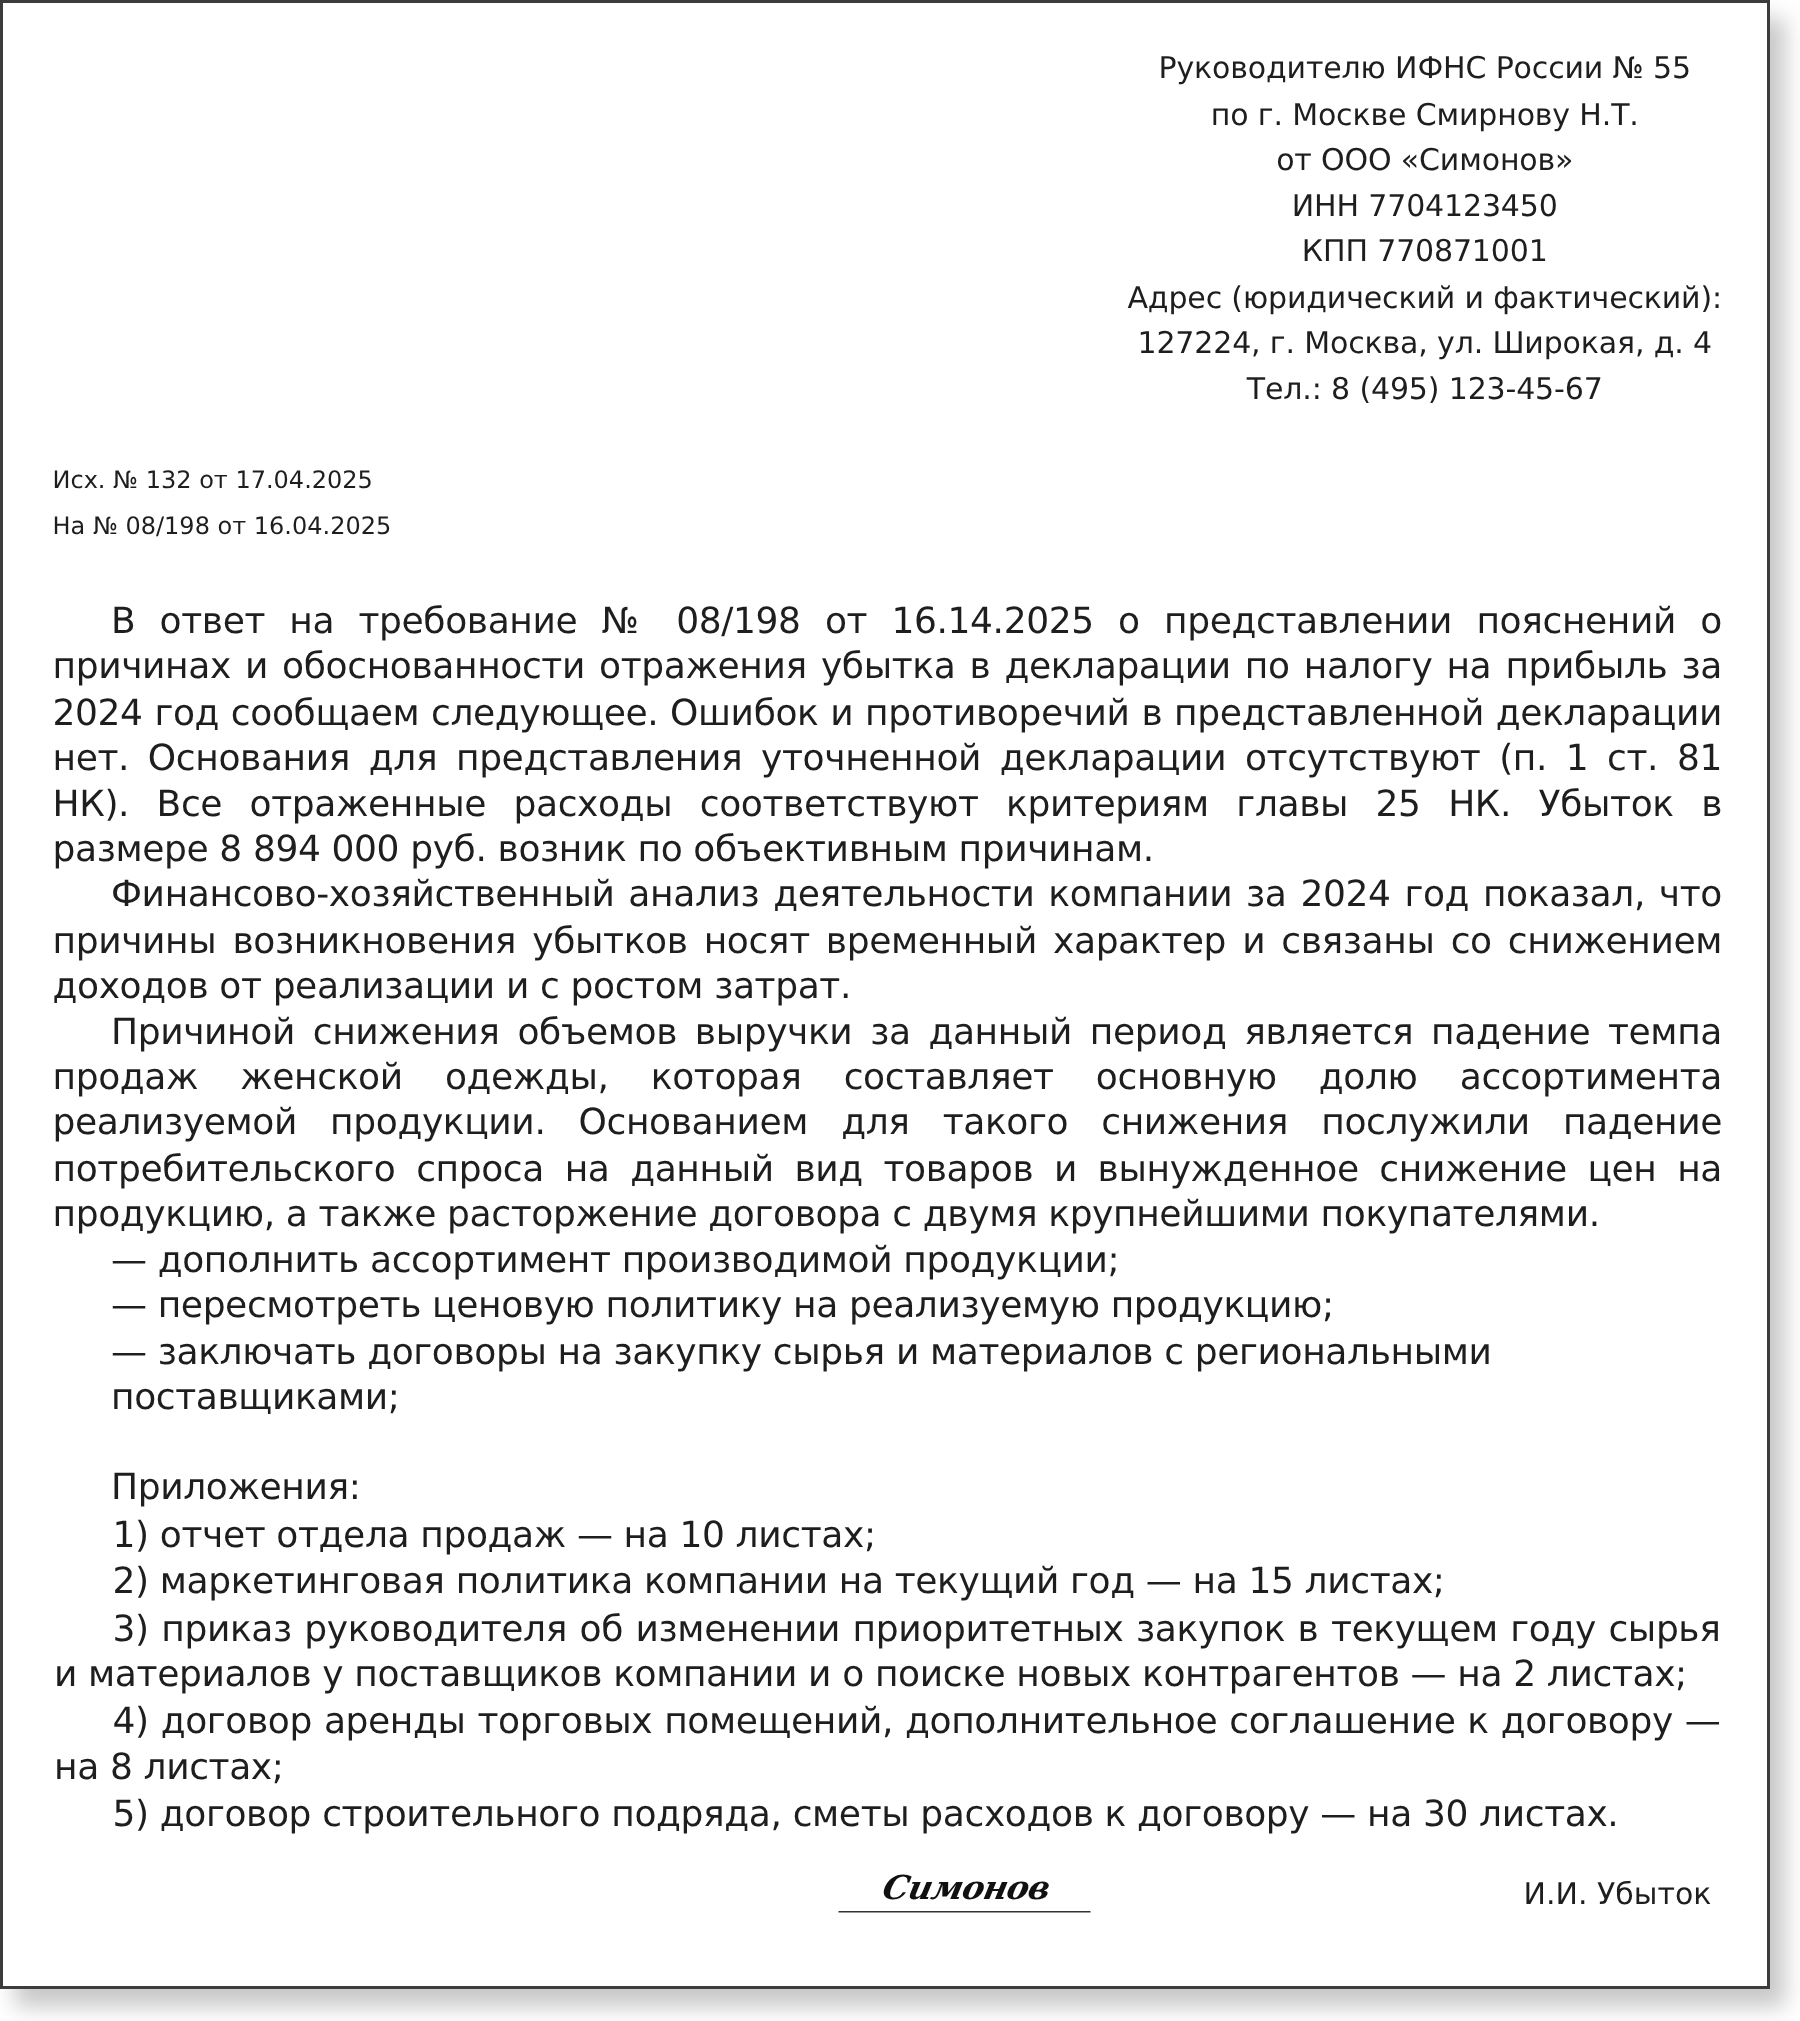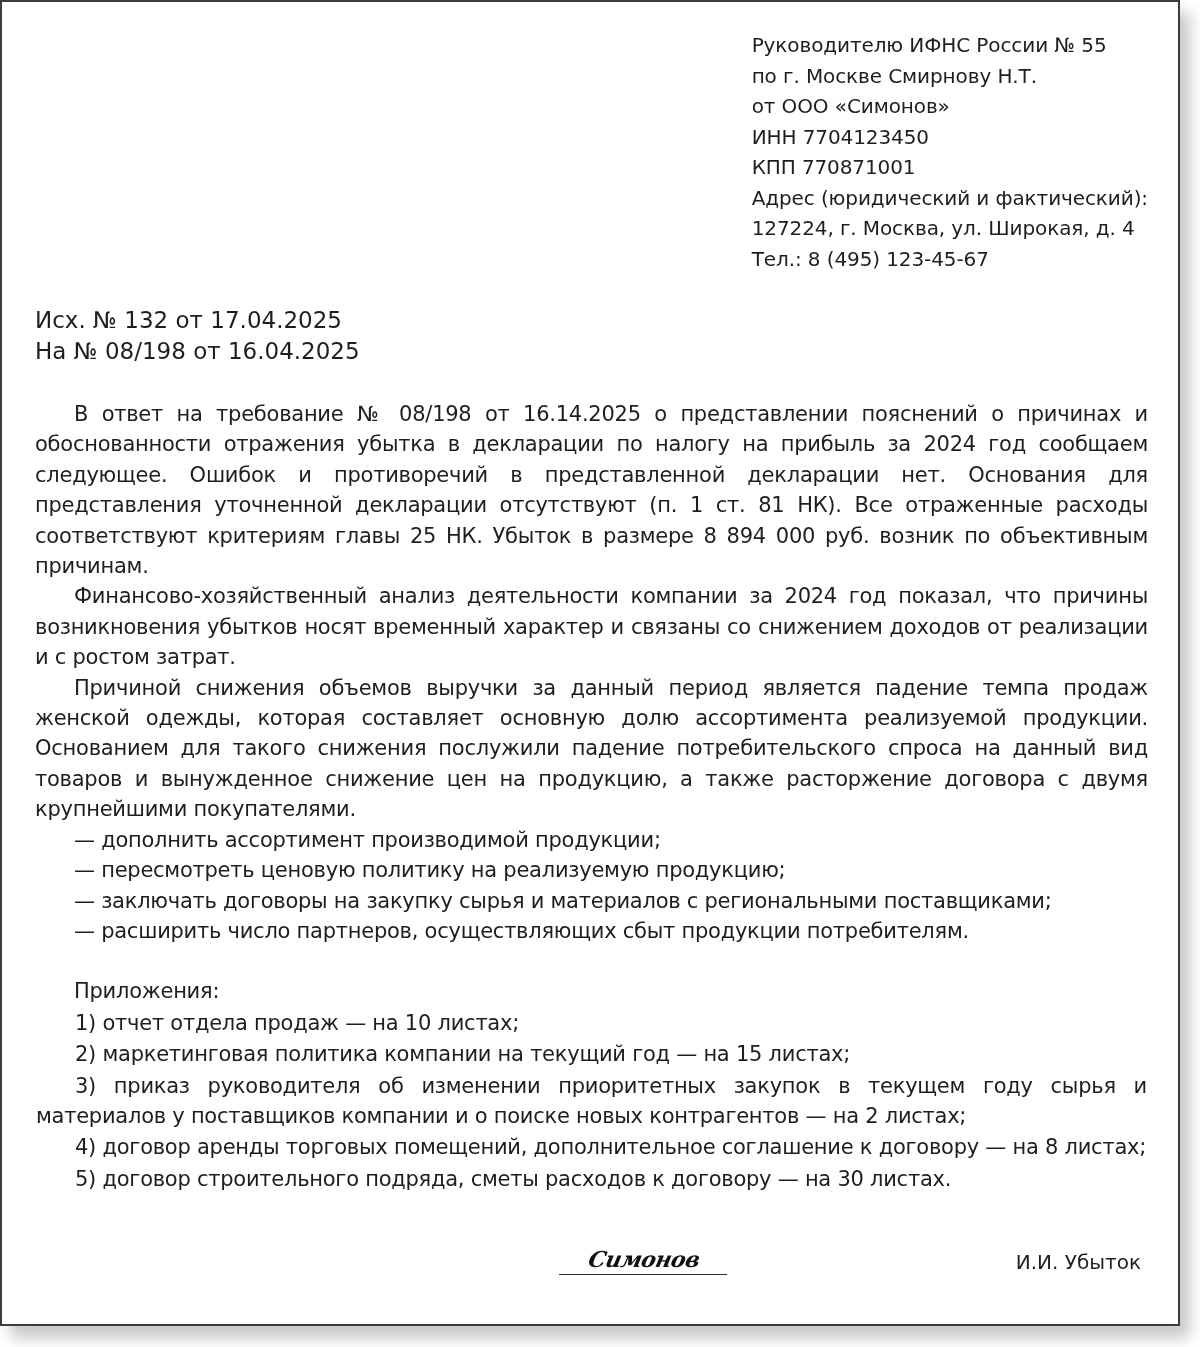--- a/index.html
+++ b/index.html
@@ -23,39 +23,39 @@
       height: 1322px;
       background: #ffffff;
       border: 2px solid #3c3c3c;
       box-shadow: 10px 12px 14px rgba(0,0,0,0.22);
       box-sizing: content-box;
     }
     .addressee {
       position: absolute;
       right: 30px;
       top: 28px;
-      text-align: left;
+      text-align: center;
       font-size: 20px;
       line-height: 30.5px;
       letter-spacing: -0.1px;
     }
     .addressee div { white-space: nowrap; }
     .refs {
       position: absolute;
       left: 33px;
       top: 303px;
-      font-size: 23px;
+      font-size: 16px;
       line-height: 30.5px;
     }
     .body {
       position: absolute;
       left: 33px;
       top: 397px;
       width: 1113px;
-      font-size: 21px;
+      font-size: 24px;
       line-height: 30.4px;
       letter-spacing: -0.25px;
     }
     .para {
       text-indent: 39px;
       text-align: justify;
       margin: 0;
     }
     .list-item {
       padding-left: 39px;
@@ -133,21 +133,20 @@
 
   <div class="body">
     <p class="para">В ответ на требование № 08/198 от 16.14.2025 о представлении пояснений о причинах и обоснованности отражения убытка в декларации по налогу на прибыль за 2024 год сообщаем следующее. Ошибок и противоречий в представленной декларации нет. Основания для представления уточненной декларации отсутствуют (п. 1 ст. 81 НК). Все отраженные расходы соответствуют критериям главы 25 НК. Убыток в размере 8 894 000 руб. возник по объективным причинам.</p>
     <p class="para">Финансово-хозяйственный анализ деятельности компании за 2024 год показал, что причины возникновения убытков носят временный характер и связаны со снижением доходов от реализации и с ростом затрат.</p>
     <p class="para">Причиной снижения объемов выручки за данный период является падение темпа продаж женской одежды, которая составляет основную долю ассортимента реализуемой продукции. Основанием для такого снижения послужили падение потребительского спроса на данный вид товаров и вынужденное снижение цен на продукцию, а также расторжение договора с двумя крупнейшими покупателями.</p>
 
     <div>
       <p class="list-item">— дополнить ассортимент производимой продукции;</p>
       <p class="list-item">— пересмотреть ценовую политику на реализуемую продукцию;</p>
       <p class="list-item">— заключать договоры на закупку сырья и материалов с региональными поставщиками;</p>
-      <p class="list-item">— расширить число партнеров, осуществляющих сбыт продукции потребителям.</p>
     </div>
 
     <div class="attachments">
       <div class="att-title">Приложения:</div>
       <p class="att-item">1) отчет отдела продаж — на 10 листах;</p>
       <p class="att-item">2) маркетинговая политика компании на текущий год — на 15 листах;</p>
       <p class="att-item">3) приказ руководителя об изменении приоритетных закупок в текущем году сырья и материалов у поставщиков компании и о поиске новых контрагентов — на 2 листах;</p>
       <p class="att-item">4) договор аренды торговых помещений, дополнительное соглашение к договору — на 8 листах;</p>
       <p class="att-item">5) договор строительного подряда, сметы расходов к договору — на 30 листах.</p>
     </div>

